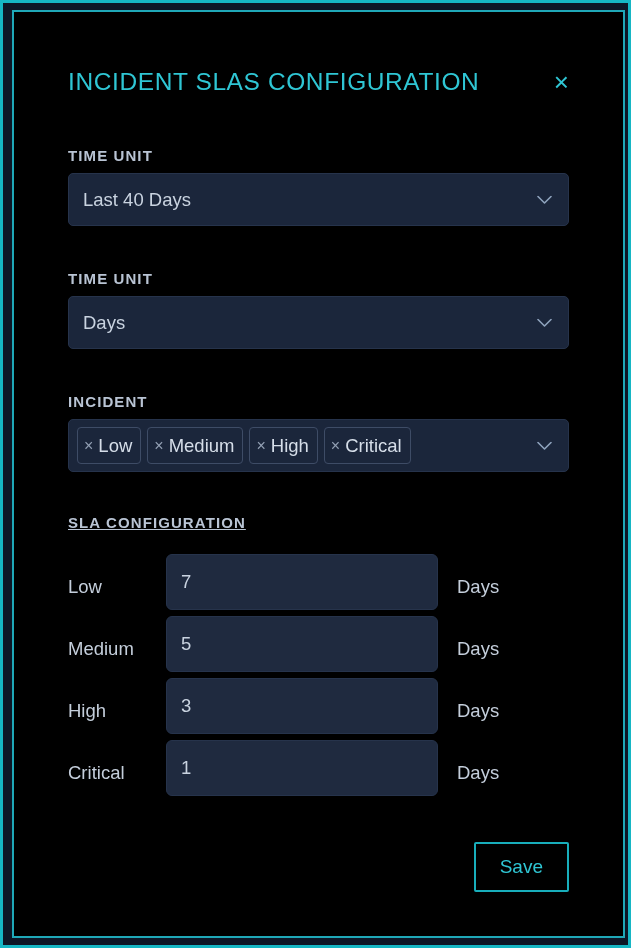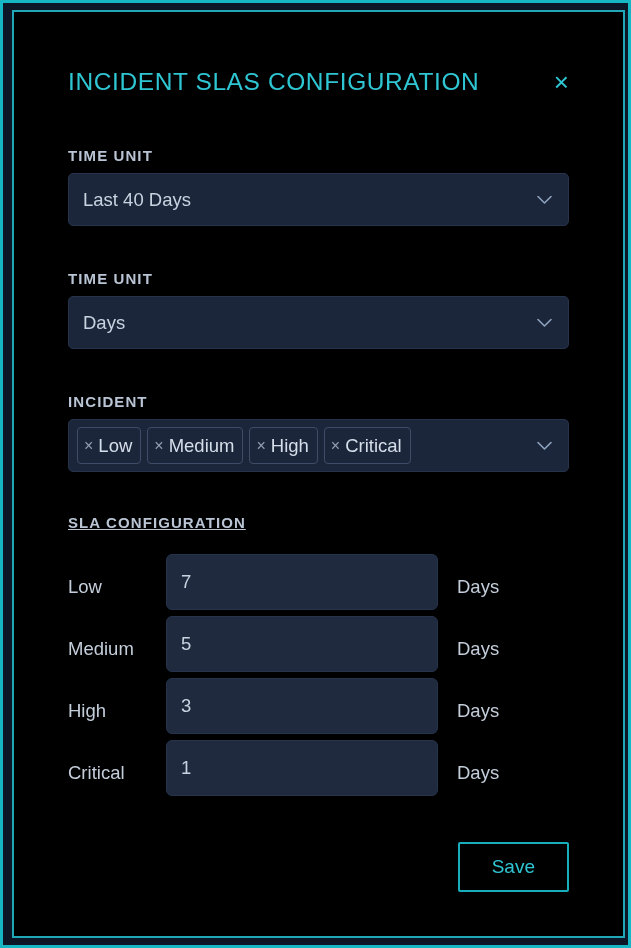--- a/index.html
+++ b/index.html
@@ -198,21 +198,21 @@
     margin-top: 46px;
   }
   .save-btn {
     box-sizing: border-box;
     background: transparent;
     border: 2px solid #18aebb;
     border-radius: 2px;
     color: #2fc6d4;
     font-family: "Liberation Sans", sans-serif;
     font-size: 19px;
-    padding: 12px 32px;
+    padding: 12px 24px;
     cursor: pointer;
   }
 </style>
 </head>
 <body>
 
 <div class="viewport">
   <div class="panel">
     <div class="panel-inner">
 

